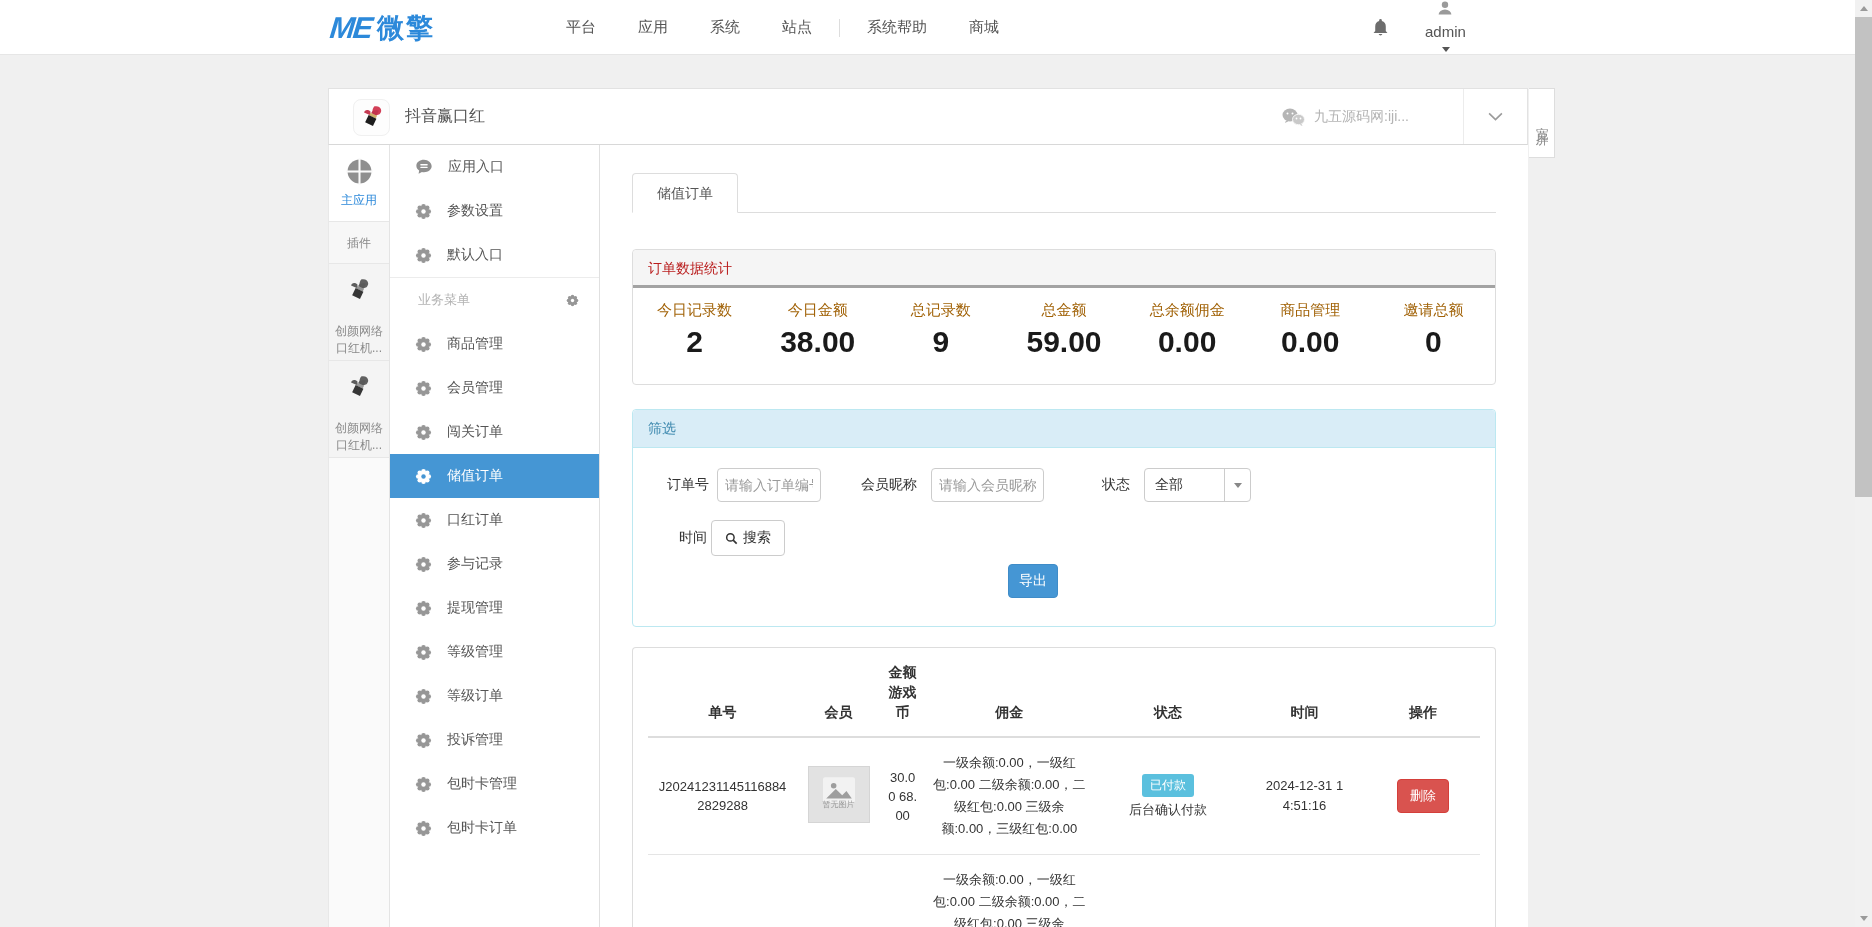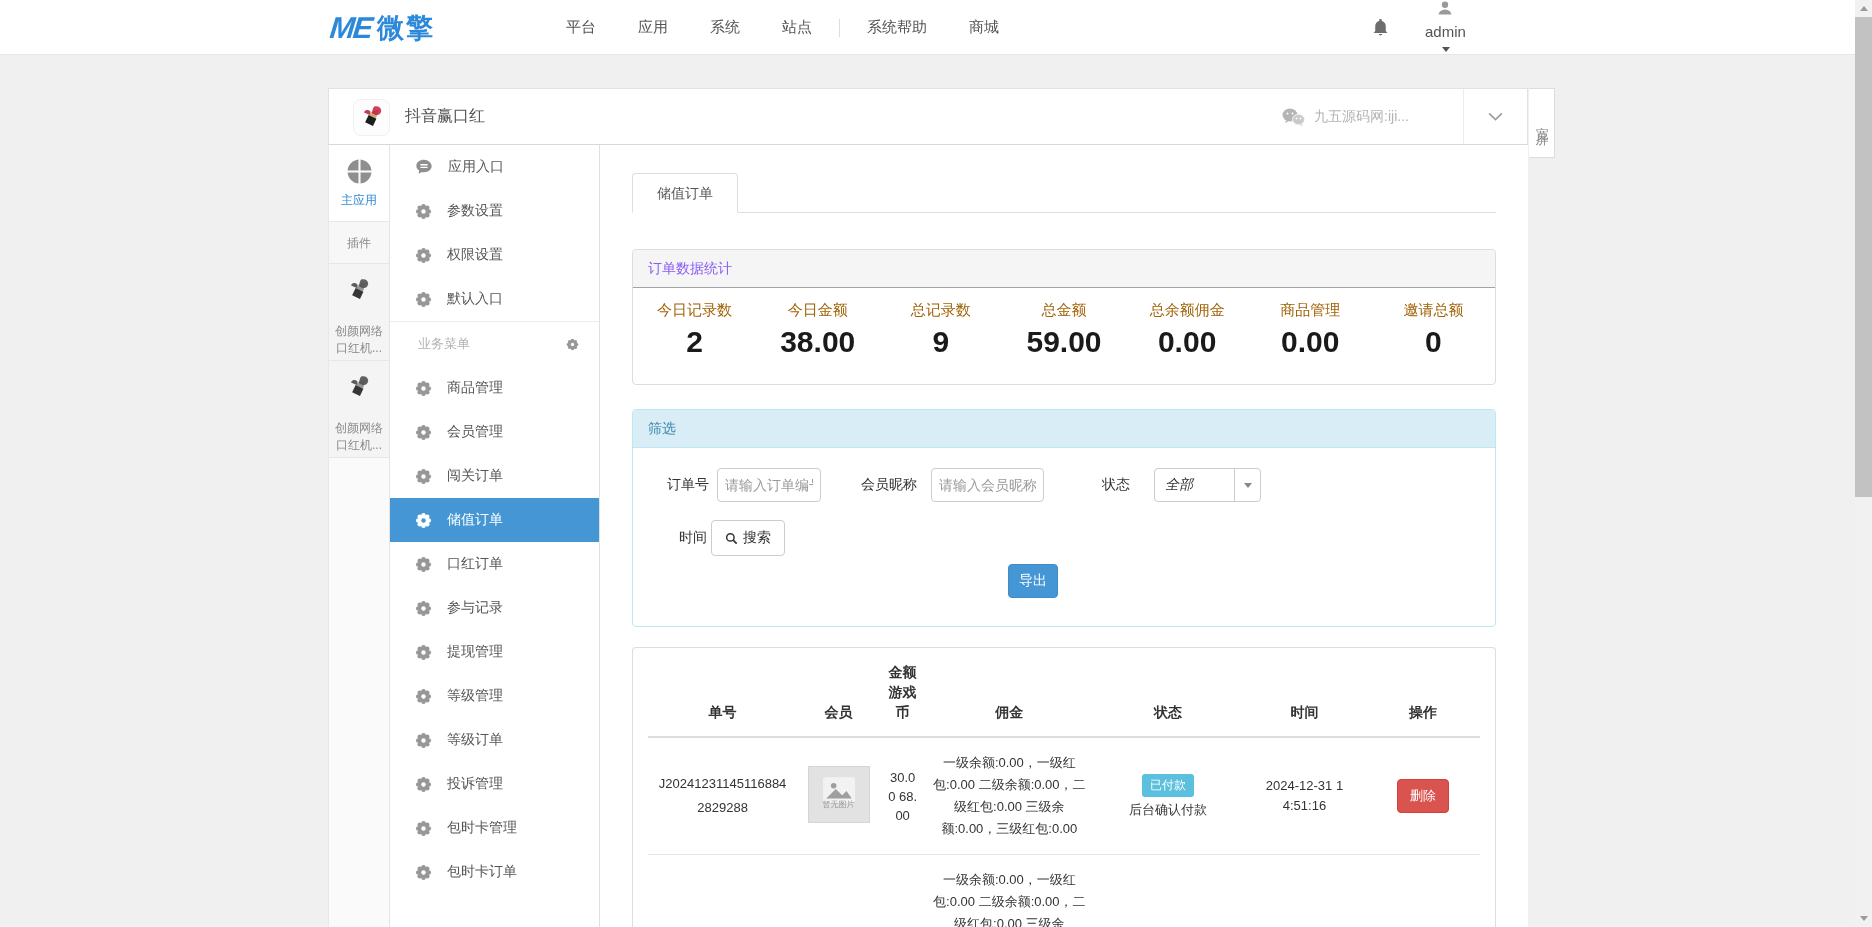--- a/index.html
+++ b/index.html
@@ -50,21 +50,21 @@
   .menu-section { height:44px; display:flex; align-items:center; padding:0 20px 0 28px; font-size:13px; color:#b3b3b3; }
   .menu-section .gear-slot { width:13px; height:13px; margin-left:auto; cursor:pointer; }
   .bubble-slot { width:18px; height:18px; flex:none; }
 
   
   #content { position:absolute; left:600px; top:145px; width:928px; bottom:0; background:#fff; overflow:hidden; }
   .tabs { margin:28px 32px 0; border-bottom:1px solid #ddd; height:40px; }
   .tab { display:inline-block; height:40px; line-height:38px; padding:0 24px; background:#fff; border:1px solid #ddd; border-bottom:1px solid #fff; border-radius:4px 4px 0 0; font-size:14px; color:#555; margin-bottom:-1px; cursor:pointer; }
 
   .stats-panel { margin:36px 32px 0; border:1px solid #ddd; border-radius:4px; }
-  .stats-header { height:38px; line-height:37px; background:#f5f5f5; border-bottom:1px solid #a3a3a3; padding-left:15px; font-size:14px; color:#8b5cf6; border-radius:4px 4px 0 0; }
+  .stats-header { height:38px; line-height:37px; background:#f5f5f5; border-bottom:3px solid #a3a3a3; padding-left:15px; font-size:14px; color:#b91c1c; border-radius:4px 4px 0 0; }
   .stats-body { display:flex; height:96px; }
   .stat { flex:1; text-align:center; padding-top:13px; }
   .stat-label { font-size:15px; color:#a16207; }
   .stat-value { font-size:30px; font-weight:bold; color:#1a1a1a; margin-top:5px; }
 
   .filter-panel { margin:24px 32px 0; border:1px solid #bce8f1; border-radius:4px; }
   .filter-header { height:38px; line-height:37px; background:#d9edf7; border-bottom:1px solid #bce8f1; padding-left:15px; font-size:14px; color:#3a87ad; border-radius:4px 4px 0 0; }
   .filter-body { padding:20px 0 28px; }
   .f-row { display:flex; align-items:center; }
   .f-label { font-size:14px; color:#333; }
@@ -78,21 +78,21 @@
   .date-text { font-size:14px; color:#333; white-space:nowrap; }
   .btn-search { height:36px; padding:0 13px; background:#fff; border:1px solid #ccc; border-radius:4px; display:flex; align-items:center; gap:5px; font-size:14px; color:#333; cursor:pointer; font-family:inherit; }
   .btn-export { width:50px; height:34px; background:#4596d4; border:1px solid #3f8cc8; border-radius:4px; color:#fff; font-size:14px; cursor:pointer; font-family:inherit; }
 
   .table-panel { margin:20px 32px 0; border:1px solid #ddd; border-bottom:none; border-radius:4px 4px 0 0; padding:0 15px; }
   table { width:100%; border-collapse:collapse; }
   th { font-size:14px; color:#333; font-weight:bold; text-align:center; vertical-align:bottom; padding:14px 4px; border-bottom:2px solid #ddd; }
   td { font-size:13px; color:#333; text-align:center; vertical-align:middle; padding:14px 4px; border-bottom:1px solid #e5e5e5; }
   tr:last-child td { border-bottom:none; }
   .th-narrow { display:inline-block; width:30px; word-break:break-all; line-height:20px; }
-  .order-no { display:inline-block; width:128px; word-break:break-all; line-height:24px; }
+  .order-no { display:inline-block; width:128px; word-break:break-all; line-height:19px; }
   .amounts { display:inline-block; width:30px; word-break:break-all; line-height:19px; }
   .commission { display:inline-block; width:160px; line-height:22px; }
   .time-val { display:inline-block; width:80px; word-break:break-all; line-height:20px; }
   .badge-info { display:inline-block; background:#5bc0de; color:#fff; font-size:12px; padding:3px 8px; border-radius:3px; }
   .status-text { margin-top:4px; font-size:13px; color:#333; }
   .btn-delete { background:#d9534f; border:1px solid #d43f3a; border-radius:4px; color:#fff; font-size:13px; padding:7px 12px; cursor:pointer; font-family:inherit; }
   .img-ph { display:inline-block; width:62px; height:57px; background:#e2e2e2; border:1px solid #d5d5d5; position:relative; }
   .img-ph-label { position:absolute; bottom:12px; left:0; right:0; font-size:8px; color:#9a9a9a; text-align:center; }
 
   
@@ -248,39 +248,20 @@
             <circle cx="5.6" cy="14.4" r="2.7"></circle>
             <circle cx="3.8" cy="10" r="2.7"></circle>
             <circle cx="5.6" cy="5.6" r="2.7"></circle>
             <circle cx="10" cy="3.8" r="2.7"></circle>
             <circle cx="14.4" cy="5.6" r="2.7"></circle>
             <circle cx="10" cy="10" r="6.2"></circle>
           </g>
           <circle class="gear-hole" cx="10" cy="10" r="2.6"></circle>
         </svg>
       </span>
-    <span class="mi-label">权限设置</span>
-  </div>
-  <div class="menu-item">
-    <span class="gear-slot">
-        <svg viewBox="0 0 20 20">
-          <g class="gear-petals">
-            <circle cx="16.2" cy="10" r="2.7"></circle>
-            <circle cx="14.4" cy="14.4" r="2.7"></circle>
-            <circle cx="10" cy="16.2" r="2.7"></circle>
-            <circle cx="5.6" cy="14.4" r="2.7"></circle>
-            <circle cx="3.8" cy="10" r="2.7"></circle>
-            <circle cx="5.6" cy="5.6" r="2.7"></circle>
-            <circle cx="10" cy="3.8" r="2.7"></circle>
-            <circle cx="14.4" cy="5.6" r="2.7"></circle>
-            <circle cx="10" cy="10" r="6.2"></circle>
-          </g>
-          <circle class="gear-hole" cx="10" cy="10" r="2.6"></circle>
-        </svg>
-      </span>
     <span class="mi-label">默认入口</span>
   </div>
   <div class="menu-divider"></div>
   <div class="menu-section">
     <span>业务菜单</span>
     <span class="gear-slot">
         <svg viewBox="0 0 20 20">
           <g class="gear-petals">
             <circle cx="16.2" cy="10" r="2.7"></circle>
             <circle cx="14.4" cy="14.4" r="2.7"></circle>
@@ -567,21 +548,21 @@
 
   <div class="filter-panel">
     <div class="filter-header">筛选</div>
     <div class="filter-body">
       <div class="f-row">
         <span class="f-label" style="margin-left:34px;">订单号</span>
         <input class="f-input" style="width: 104px; margin-left: 8px;" placeholder="请输入订单编号">
         <span class="f-label" style="margin-left:40px;">会员昵称</span>
         <input class="f-input" style="width: 113px; margin-left: 14px;" placeholder="请输入会员昵称">
         <span class="f-label" style="margin-left:58px;">状态</span>
-        <div class="f-select" style="margin-left:24px;font-style:italic;">
+        <div class="f-select" style="margin-left:14px;">
           <span class="f-select-value">全部</span>
           <span class="f-select-caret">
               <i></i>
             </span>
         </div>
       </div>
       <div class="f-row" style="margin-top:18px;">
         <span class="f-label" style="margin-left:46px;">时间</span>
         <button class="btn-search" style="margin-left:4px;">
           <svg width="13" height="13" viewBox="0 0 14 14">

